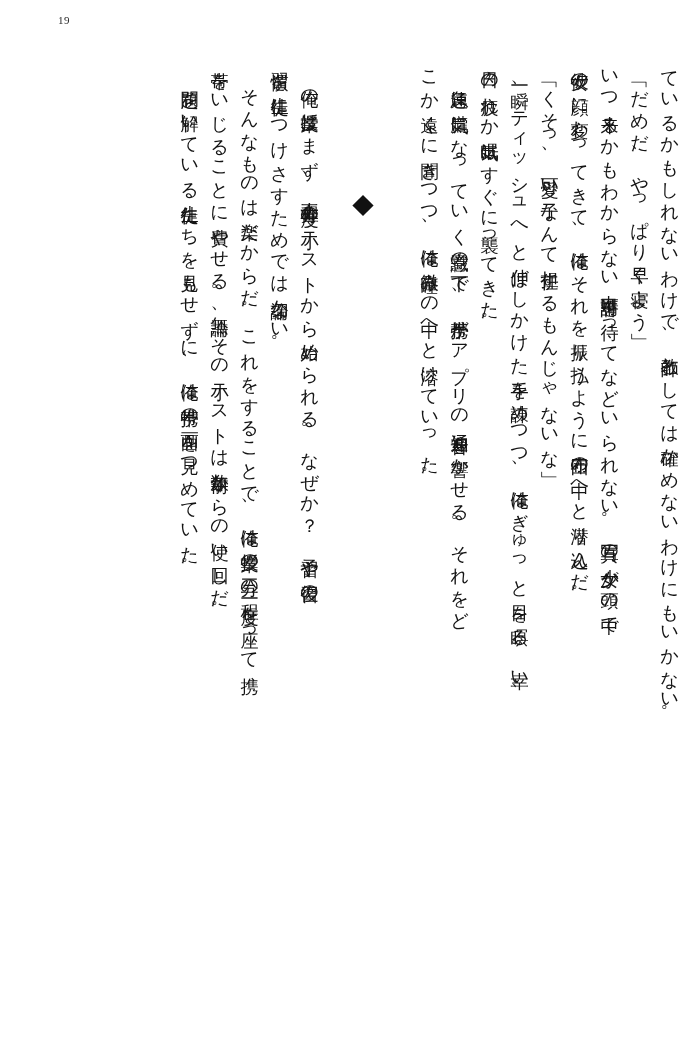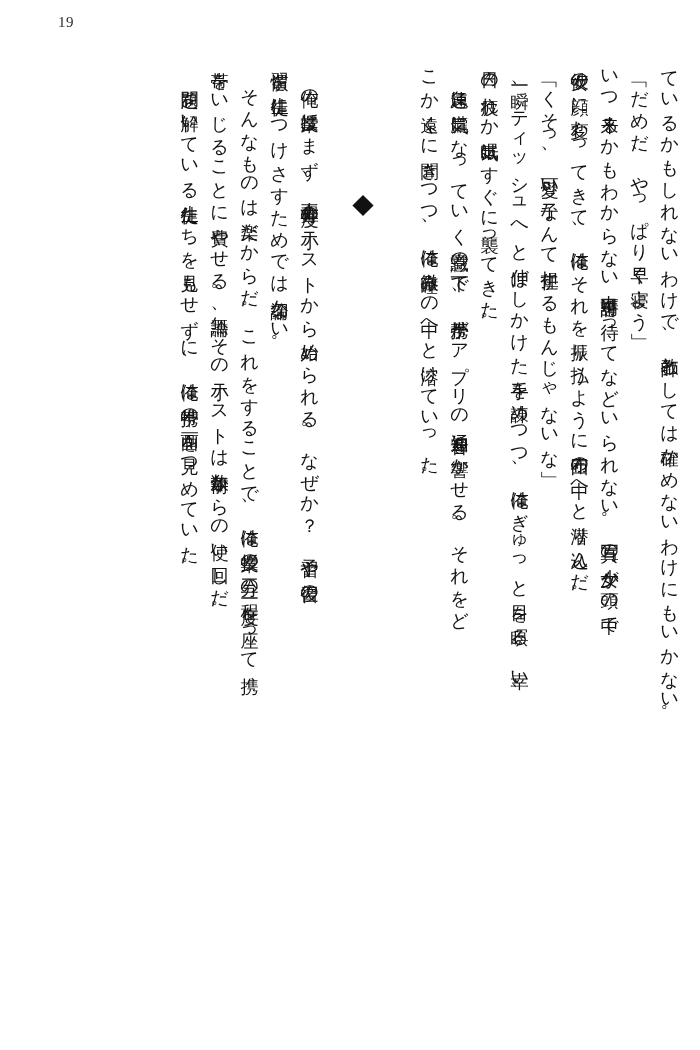--- a/index.html
+++ b/index.html
@@ -13,21 +13,21 @@
     height: 1050px;
     background: #ffffff;
     overflow: hidden;
     font-family: "Liberation Serif", "DejaVu Serif", serif;
     color: #1a1a1a;
   }
   .page-number {
     position: absolute;
     top: 14px;
     left: 58px;
-    font-size: 15px;
+    font-size: 11px;
     color: #2b2b2b;
     letter-spacing: 0.5px;
   }
   .text-body {
     position: absolute;
     top: 58px;
     left: 26px;
     right: 22px;
     height: 960px;
     display: flex;

